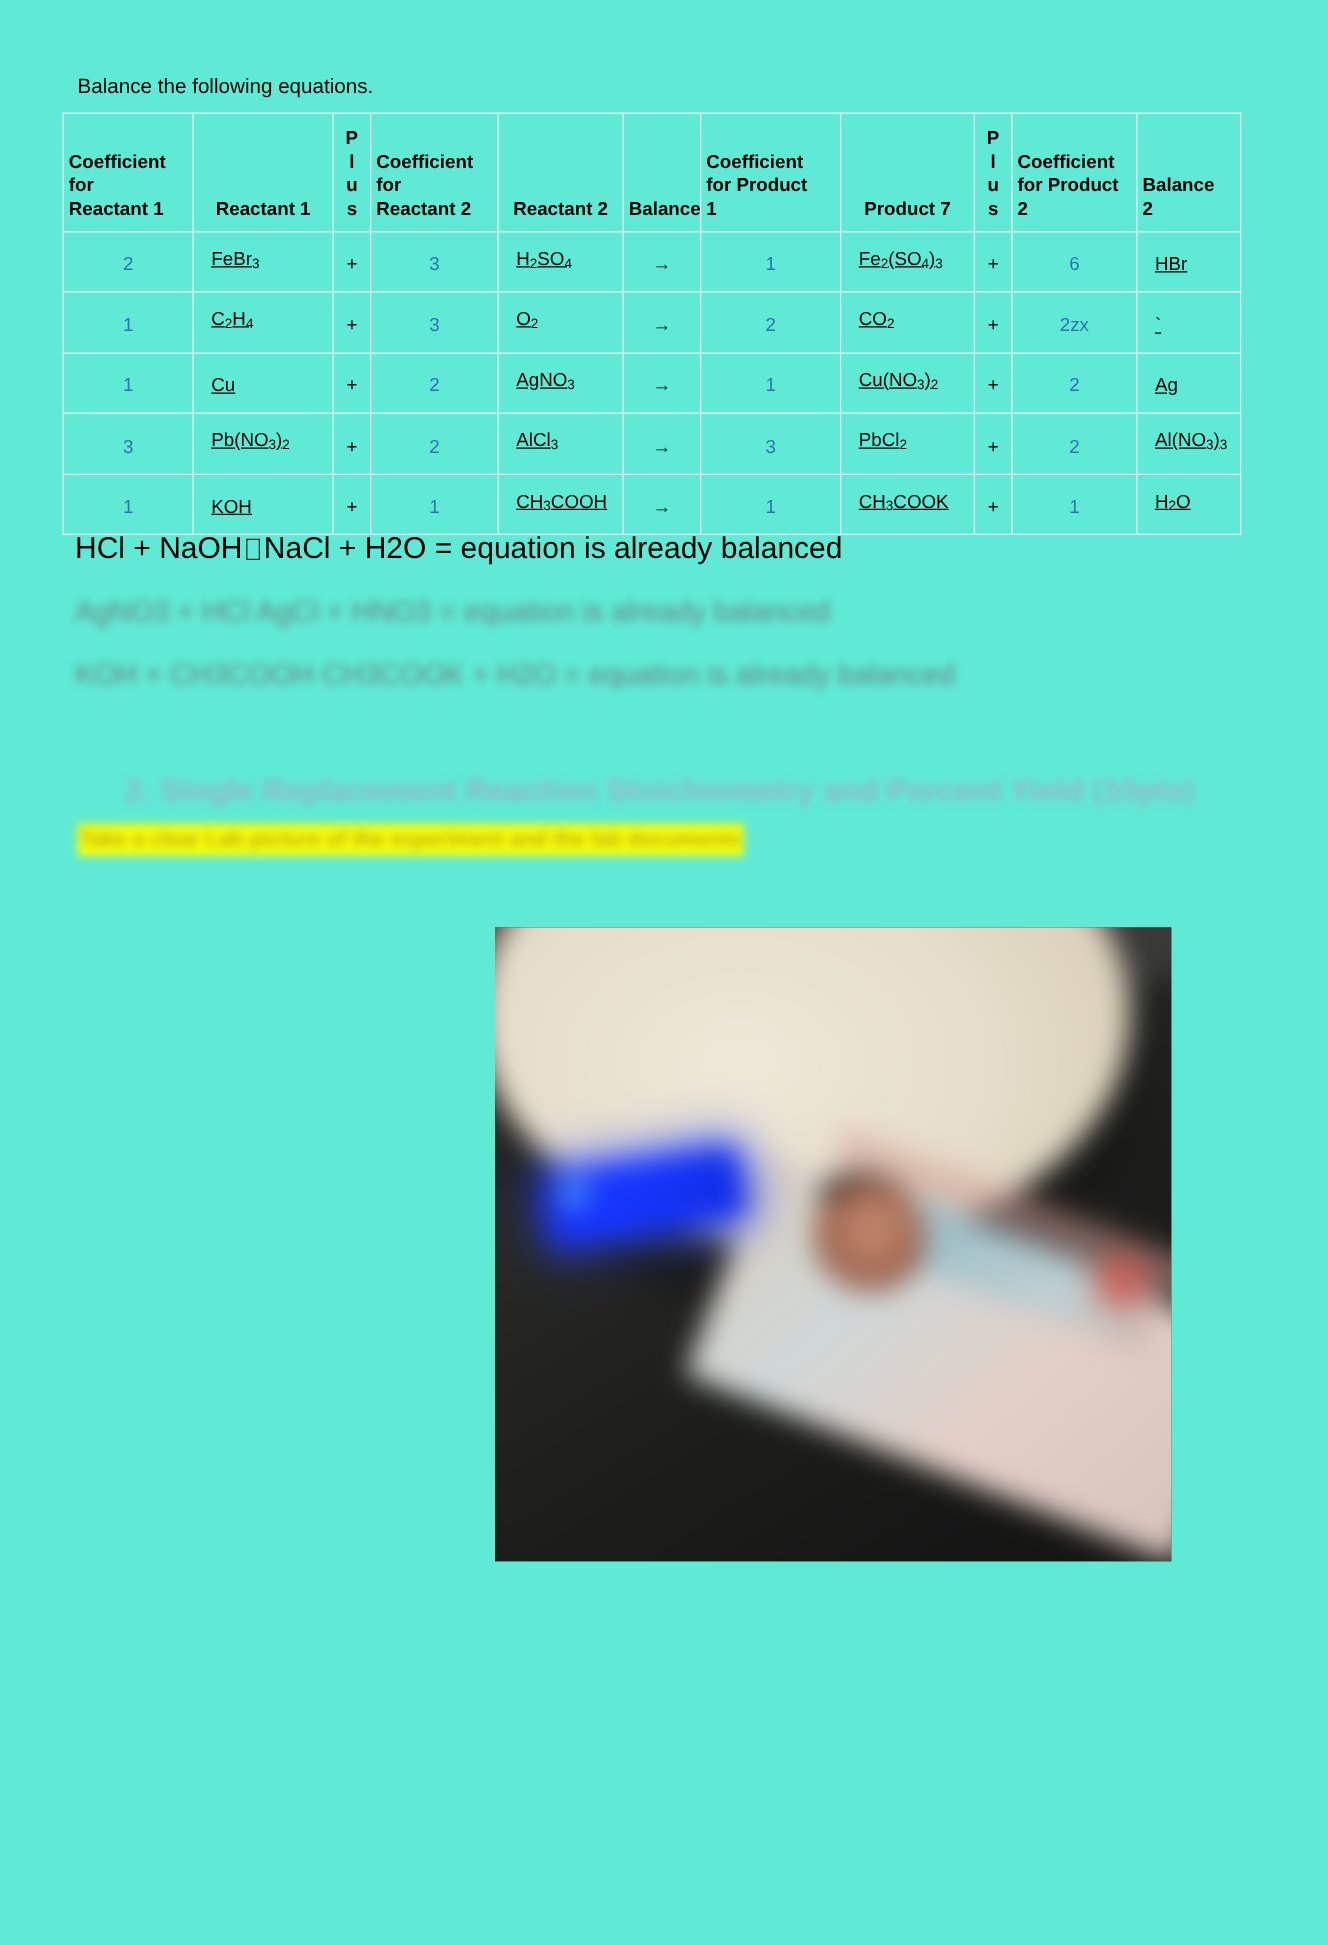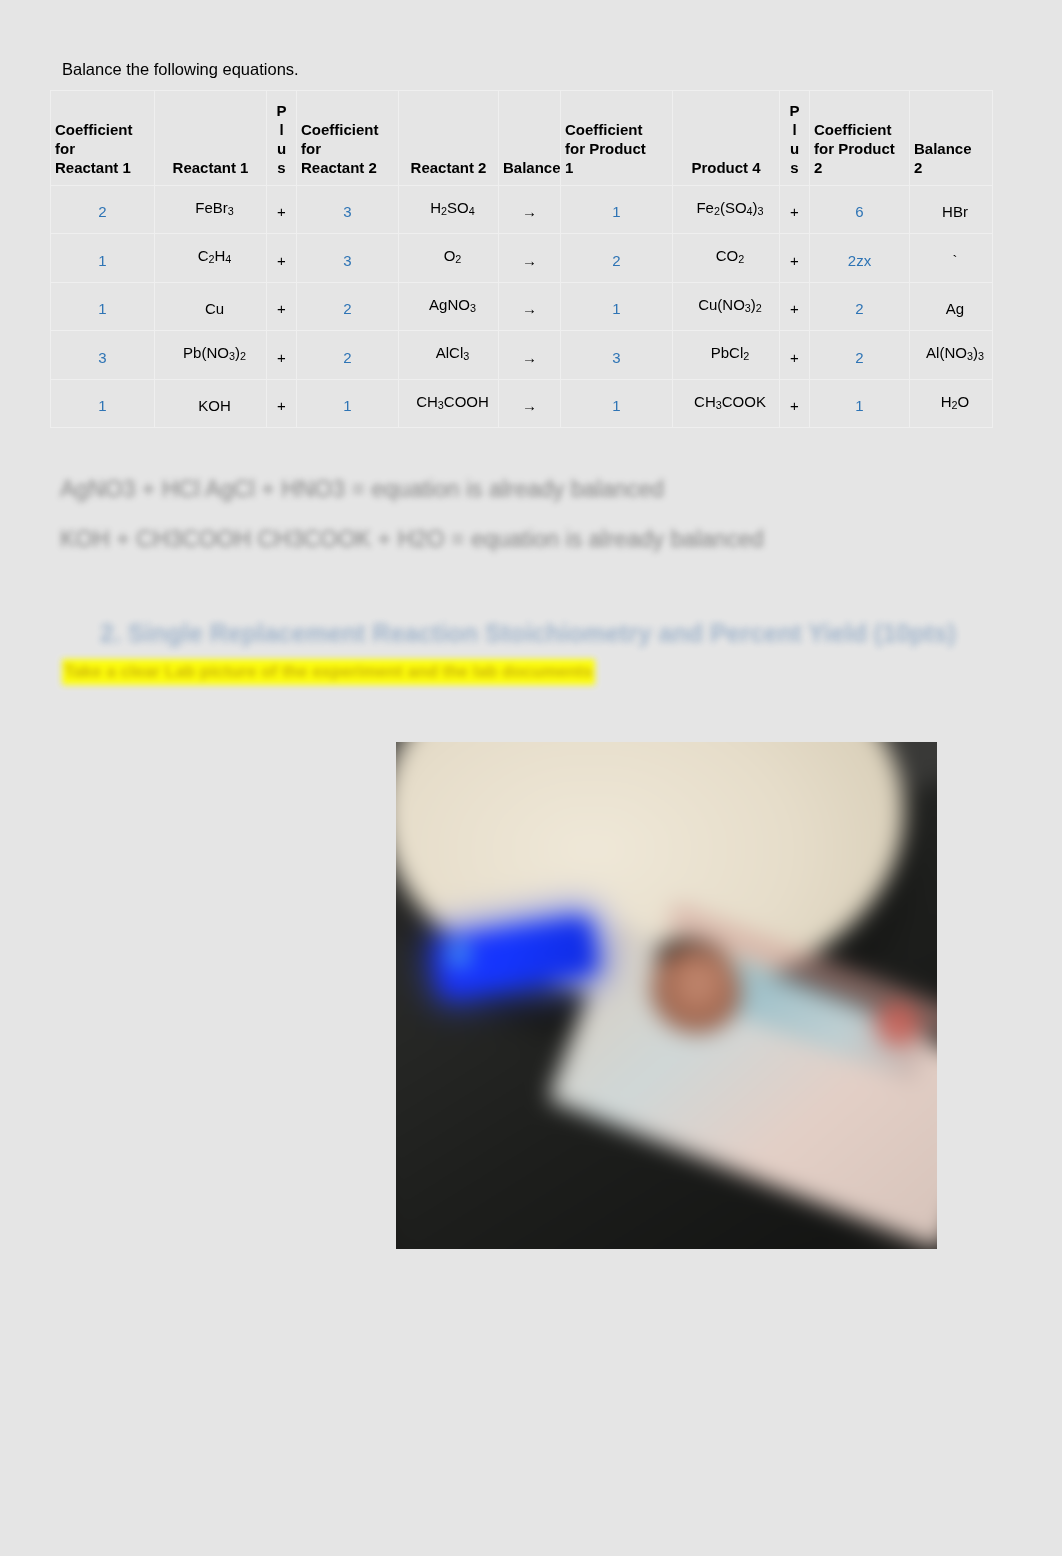--- a/index.html
+++ b/index.html
@@ -14,21 +14,21 @@
     font-family: "Liberation Sans", sans-serif;
     color: #000000;
     overflow: hidden;
   }
 
   .page {
     position: absolute;
     left: 0; top: 0;
     width: 1062px;
     height: 1556px;
-    background: #e5e5e5;
+    background: #5eead4;
   }
 
   
   .intro {
     position: absolute;
     left: 62px;
     top: 58px;
     font-size: 16.5px;
     line-height: 22px;
     color: #000;
@@ -78,24 +78,25 @@
 
   .th-stack { display: block; text-align: left; }
   .th-vert  { display: block; text-align: center; line-height: 19px; }
 
   .coef {
     color: #2e74b5;
     text-align: center;
     font-size: 15px;
   }
   .formula {
-    text-align: center;
+    text-align: left;
     padding-left: 14px !important;
     font-size: 15px;
     white-space: nowrap;
+    text-decoration: underline;
   }
   .plus { text-align: center; font-size: 15px; }
   .yields { text-align: center; font-size: 17px; }
   sub { font-size: 0.72em; vertical-align: -0.22em; }
 
   
   .para-clear {
     position: absolute;
     left: 60px;
     top: 424px;
@@ -324,21 +325,21 @@
           <span class="th-stack">for</span>
           <span class="th-stack">Reactant 2</span>
         </th>
         <th>Reactant 2</th>
         <th>Balance</th>
         <th>
           <span class="th-stack">Coefficient</span>
           <span class="th-stack">for Product</span>
           <span class="th-stack">1</span>
         </th>
-        <th>Product 4</th>
+        <th>Product 7</th>
         <th>
           <span class="th-vert">P</span>
           <span class="th-vert">l</span>
           <span class="th-vert">u</span>
           <span class="th-vert">s</span>
         </th>
         <th>
           <span class="th-stack">Coefficient</span>
           <span class="th-stack">for Product</span>
           <span class="th-stack">2</span>
@@ -411,20 +412,23 @@
         <td class="yields">→</td>
         <td class="coef">1</td>
         <td class="formula">CH<sub>3</sub>COOK</td>
         <td class="plus">+</td>
         <td class="coef">1</td>
         <td class="formula">H<sub>2</sub>O</td>
       </tr>
     </tbody>
   </table>
 
+  <div class="para-clear">
+    <span>HCl + NaOH</span><span class="tofu"></span><span>NaCl + H2O = equation is already balanced</span>
+  </div>
 
   <div class="para-blur b1">AgNO3 + HCl AgCl + HNO3 = equation is already balanced</div>
   <div class="para-blur b2">KOH + CH3COOH CH3COOK + H2O = equation is already balanced</div>
 
   <div class="heading-blur">
     <span class="heading-indent"></span><span>2.</span>&nbsp;<span>Single Replacement Reaction Stoichiometry and Percent Yield (10pts)</span>
   </div>
 
   <div class="highlight-blur">Take a clear Lab picture of the experiment and the lab documents</div>
 

